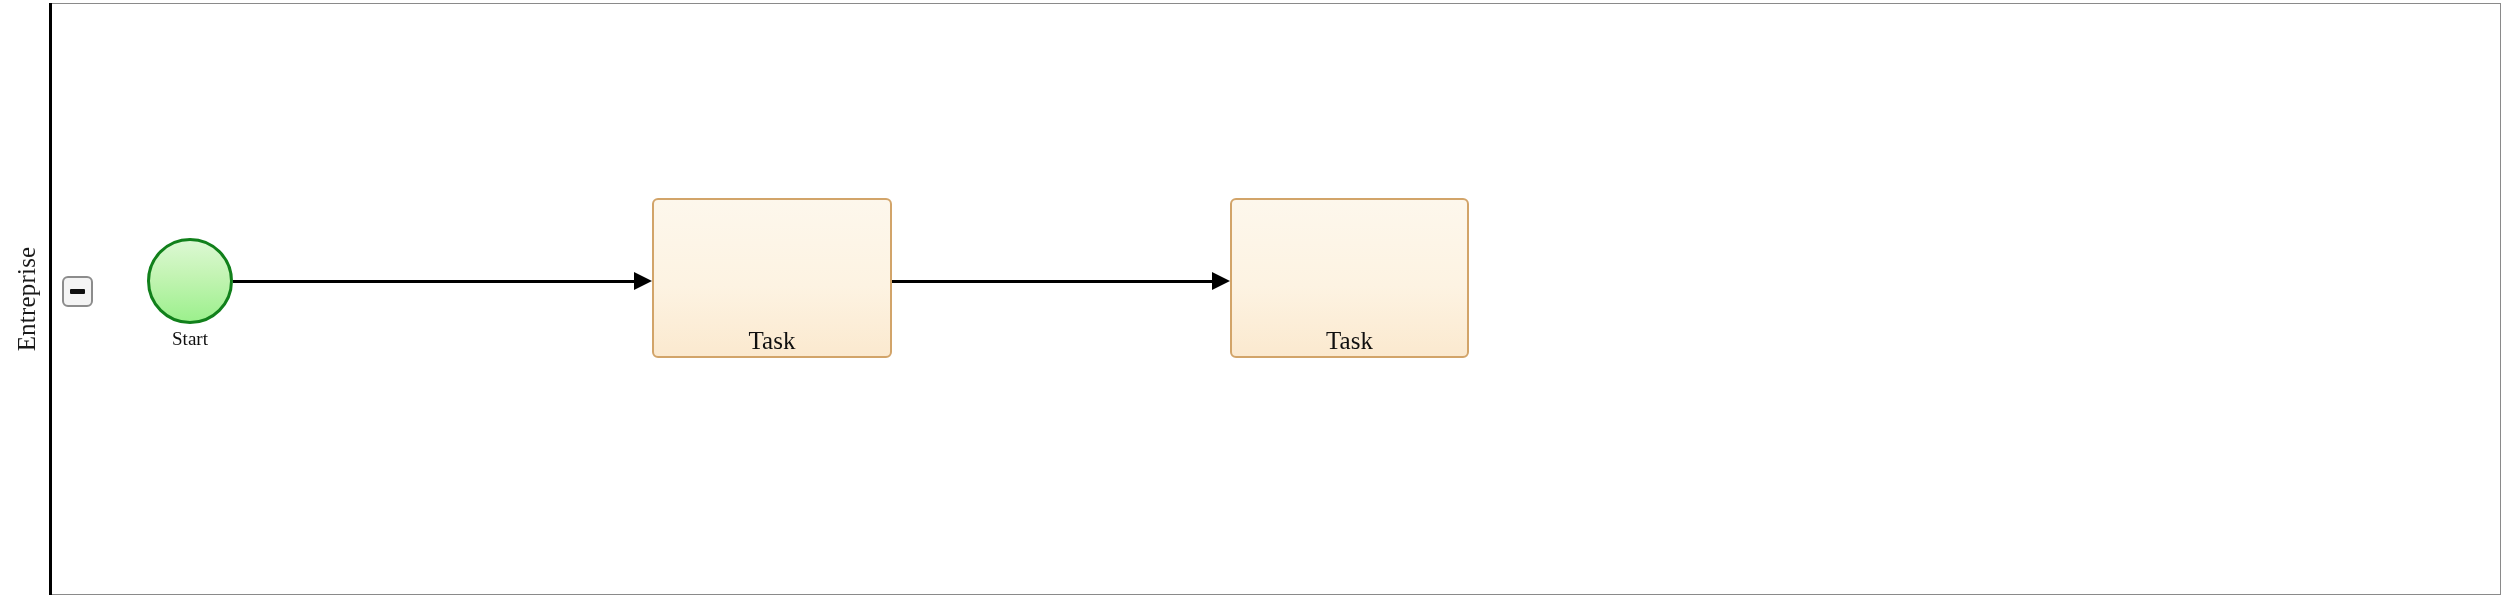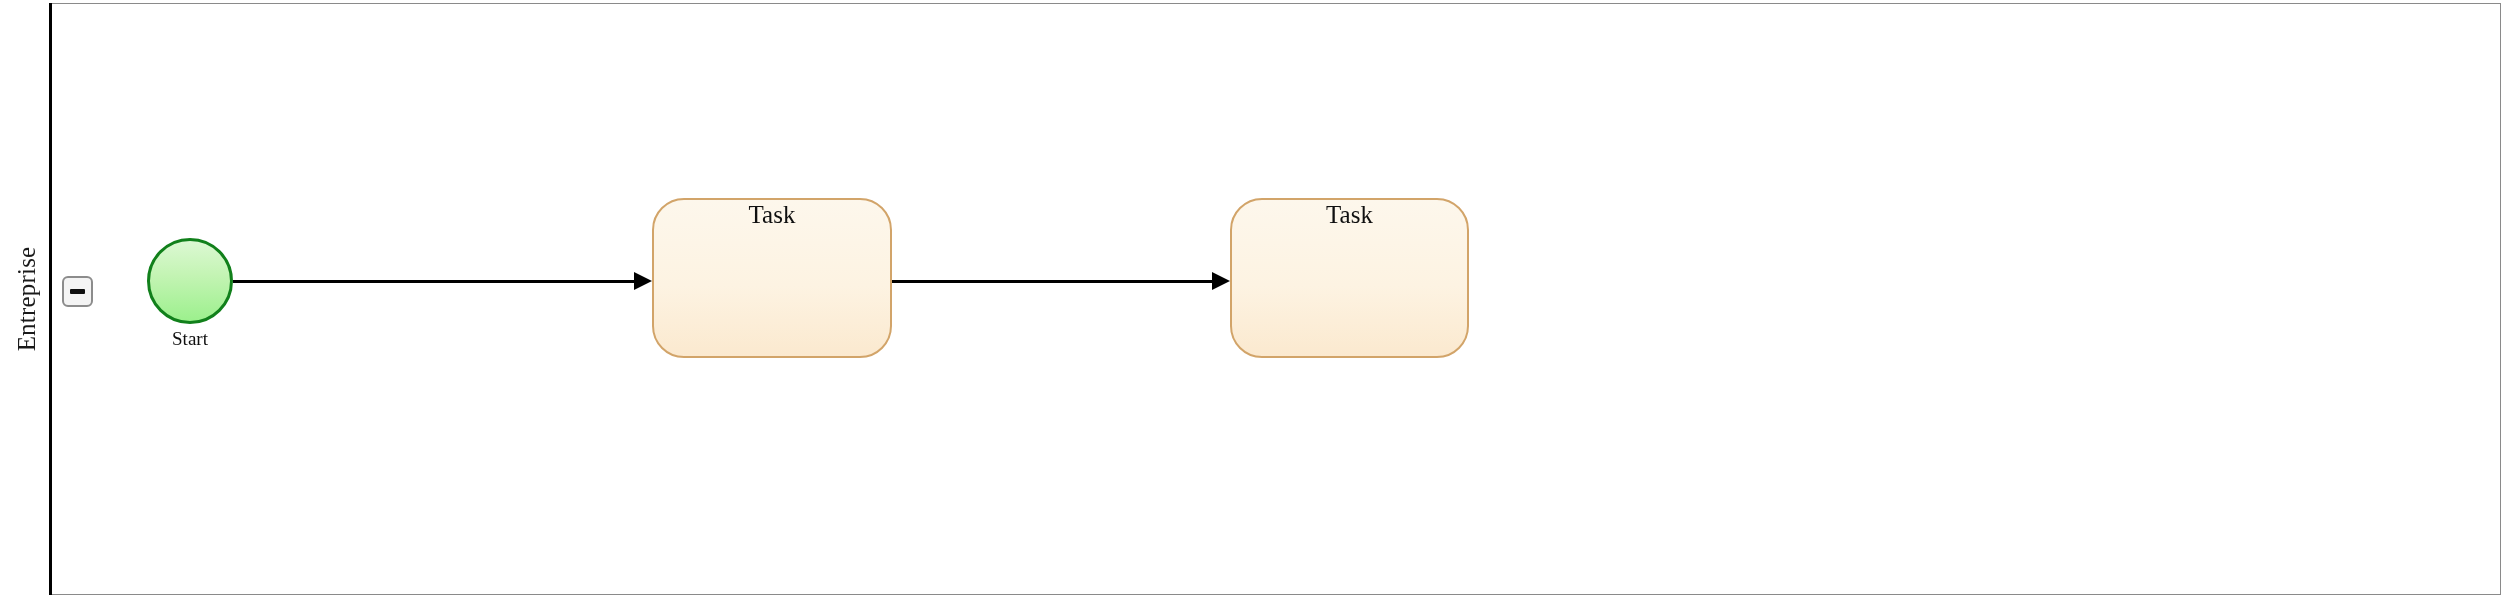--- a/index.html
+++ b/index.html
@@ -126,24 +126,24 @@
     color: #101010;
     white-space: nowrap;
     z-index: 5;
   }
 
   
   .task {
     position: absolute;
     box-sizing: border-box;
     border: 2px solid #d2a469;
-    border-radius: 32px;
+    border-radius: 6px;
     background: linear-gradient(to bottom, #fdf7ec 0%, #fdf3e2 55%, #fbe9cf 100%);
     display: flex;
-    align-items: flex-start;
+    align-items: flex-end;
     justify-content: center;
     z-index: 5;
   }
   .task .task-text {
     font-family: "Liberation Serif", "DejaVu Serif", serif;
     font-size: 25px;
     color: #101010;
     text-align: center;
     line-height: 1.2;
     padding: 0 10px;

